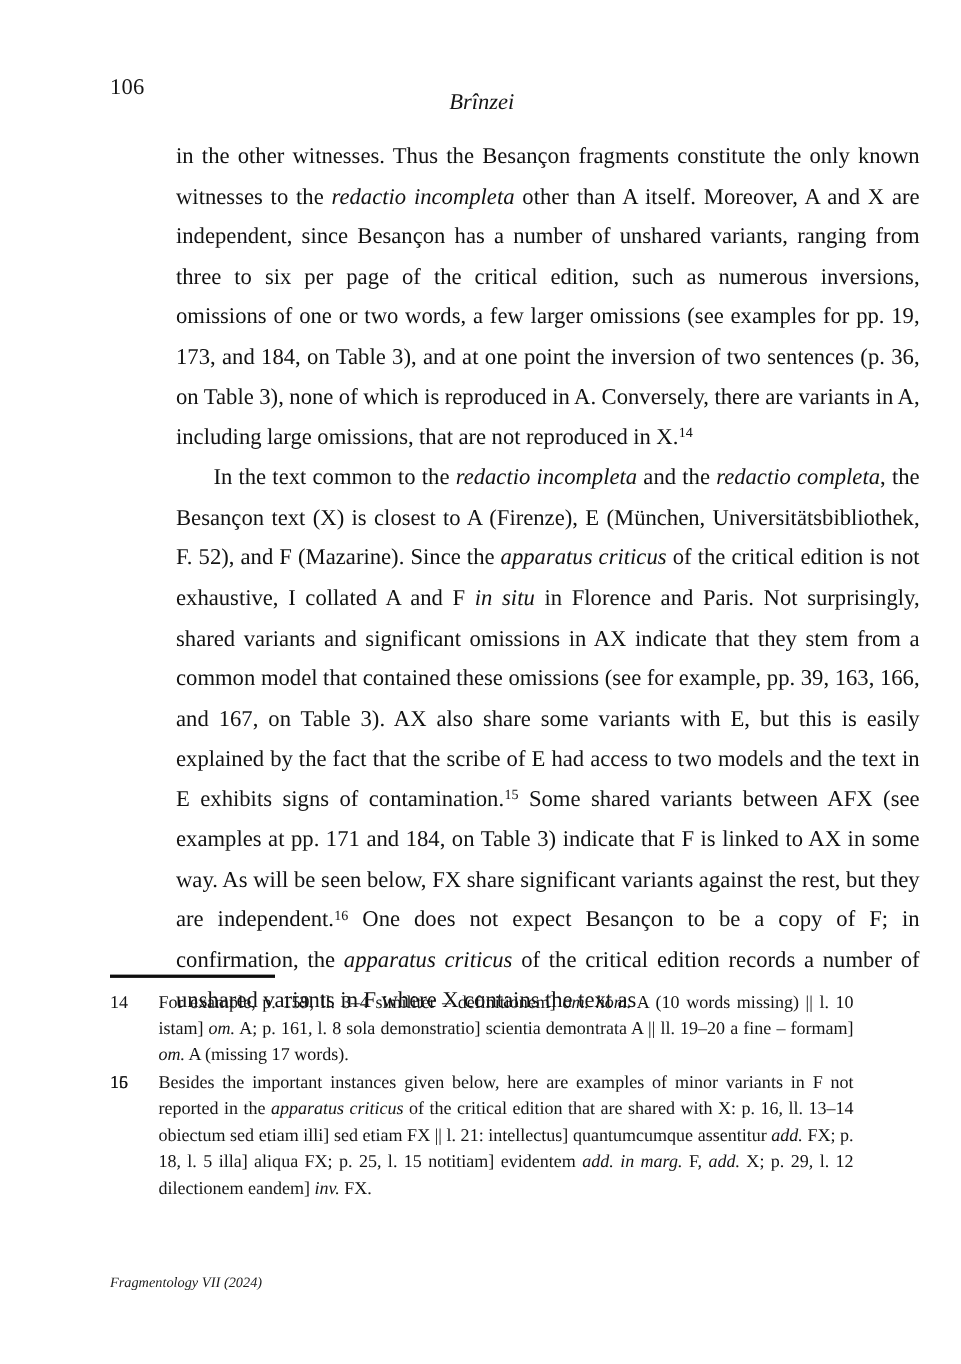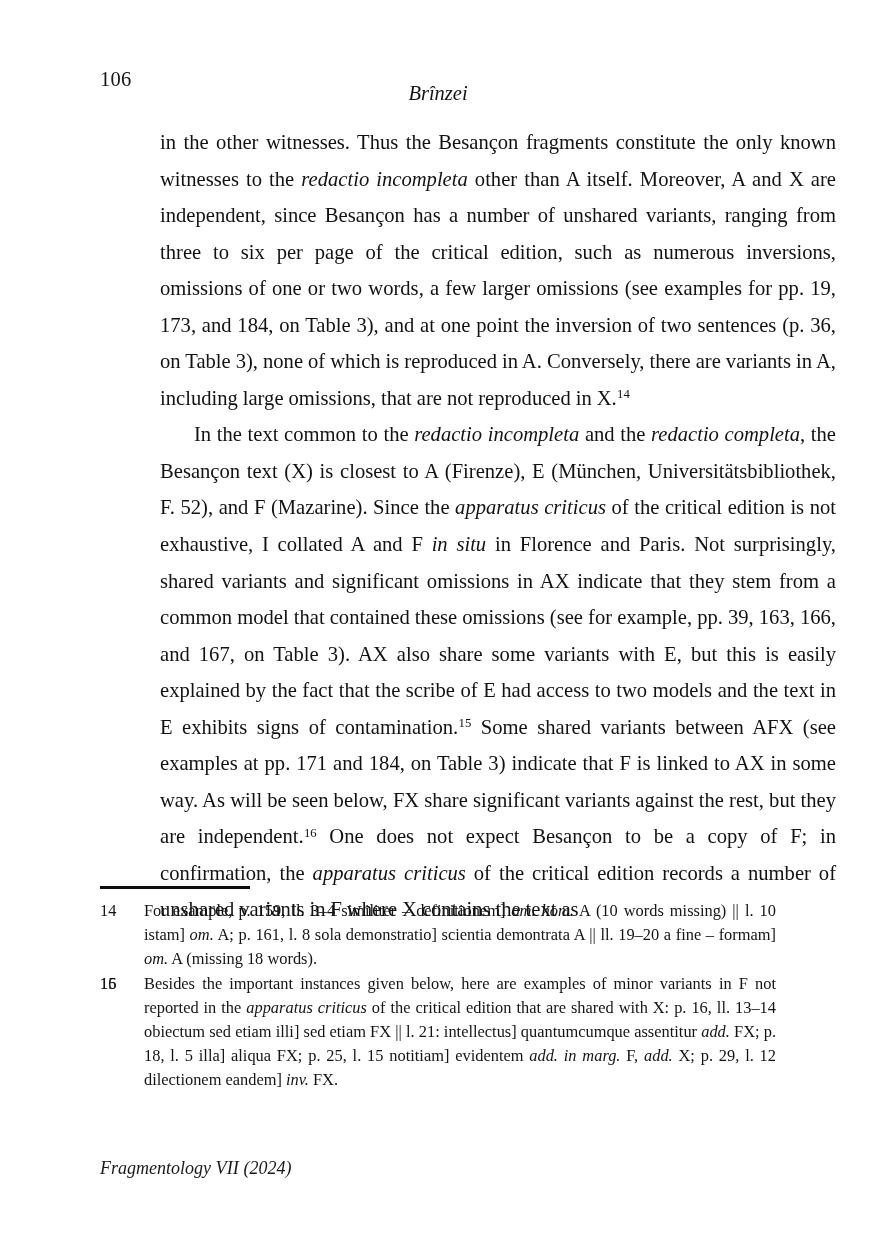--- a/index.html
+++ b/index.html
@@ -115,21 +115,21 @@
   .fn.nojust {
     text-align: left;
   }
 
   
   .journal {
     position: absolute;
     left: 100px;
     top: 1158px;
     font-style: italic;
-    font-size: 18px;
+    font-size: 13px;
     color: #1a1a1a;
   }
   .journal .smallcaps {
     font-variant: small-caps;
     font-size: 1.02em;
   }
 </style>
 </head>
 <body>
 
@@ -141,21 +141,21 @@
   </div>
 
   <div class="body-block" id="body-block">
       <p><span>in the other witnesses. Thus the Besançon fragments constitute the only known witnesses to the </span><i>redactio incompleta</i><span> other than A itself. Moreover, A and X are independent, since Besançon has a number of unshared variants, ranging from three to six per page of the critical edition, such as numerous inversions, omissions of one or two words, a few larger omissions (see examples for pp. 19, 173, and 184, on Table 3), and at one point the inversion of two sentences (p. 36, on Table 3), none of which is reproduced in A. Conversely, there are variants in A, including large omissions, that are not reproduced in X.</span><sup class="fnref">14</sup></p>
       <p class="indent"><span>In the text common to the </span><i>redactio incompleta</i><span> and the </span><i>redactio completa</i><span>, the Besançon text (X) is closest to A (Firenze), E (München, Universitätsbibliothek, F. 52), and F (Mazarine). Since the </span><i>apparatus criticus</i><span> of the critical edition is not exhaustive, I collated A and F </span><i>in situ</i><span> in Florence and Paris. Not surprisingly, shared variants and significant omissions in AX indicate that they stem from a common model that contained these omissions (see for example, pp. 39, 163, 166, and 167, on Table 3). AX also share some variants with E, but this is easily explained by the fact that the scribe of E had access to two models and the text in E exhibits signs of contamination.</span><sup class="fnref">15</sup><span> Some shared variants between AFX (see examples at pp. 171 and 184, on Table 3) indicate that F is linked to AX in some way. As will be seen below, FX share significant variants against the rest, but they are independent.</span><sup class="fnref">16</sup><span> One does not expect Besançon to be a copy of F; in confirmation, the </span><i>apparatus criticus</i><span> of the critical edition records a number of unshared variants in F where X contains the text as</span></p>
     </div>
 
   <div class="fn-rule"></div>
 
   <div class="footnotes" id="footnotes-block">
-      <div class="fn"><span class="fn-num">14</span><span><span>For example, p. 159, ll. 3–4 similiter – definitionem] </span><i>om. hom.</i><span> A (10 words missing) || l. 10 istam] </span><i>om.</i><span> A; p. 161, l. 8 sola demonstratio] scientia demontrata A || ll. 19–20 a fine – formam] </span><i>om.</i><span> A (missing 18 words).</span></span></div>
+      <div class="fn"><span class="fn-num">14</span><span><span>For example, p. 159, ll. 3–4 similiter – definitionem] </span><i>om. hom.</i><span> A (10 words missing) || l. 10 istam] </span><i>om.</i><span> A; p. 161, l. 8 sola demonstratio] scientia demontrata A || ll. 19–20 a fine – formam] </span><i>om.</i><span> A (missing 17 words).</span></span></div>
       <div class="fn nojust"><span class="fn-num">15</span></div>
       <div class="fn"><span class="fn-num">16</span><span><span>Besides the important instances given below, here are examples of minor variants in F not reported in the </span><i>apparatus criticus</i><span> of the critical edition that are shared with X: p. 16, ll. 13–14 obiectum sed etiam illi] sed etiam FX || l. 21: intellectus] quantumcumque assentitur </span><i>add.</i><span> FX; p. 18, l. 5 illa] aliqua FX; p. 25, l. 15 notitiam] evidentem </span><i>add. in marg.</i><span> F, </span><i>add.</i><span> X; p. 29, l. 12 dilectionem eandem] </span><i>inv.</i><span> FX.</span></span></div>
     </div>
 
   <div class="journal">
     <span>Fragmentology</span><span>&nbsp;</span><span class="smallcaps">VII</span><span>&nbsp;</span><span>(2024)</span>
   </div>
 
 </div>
 

